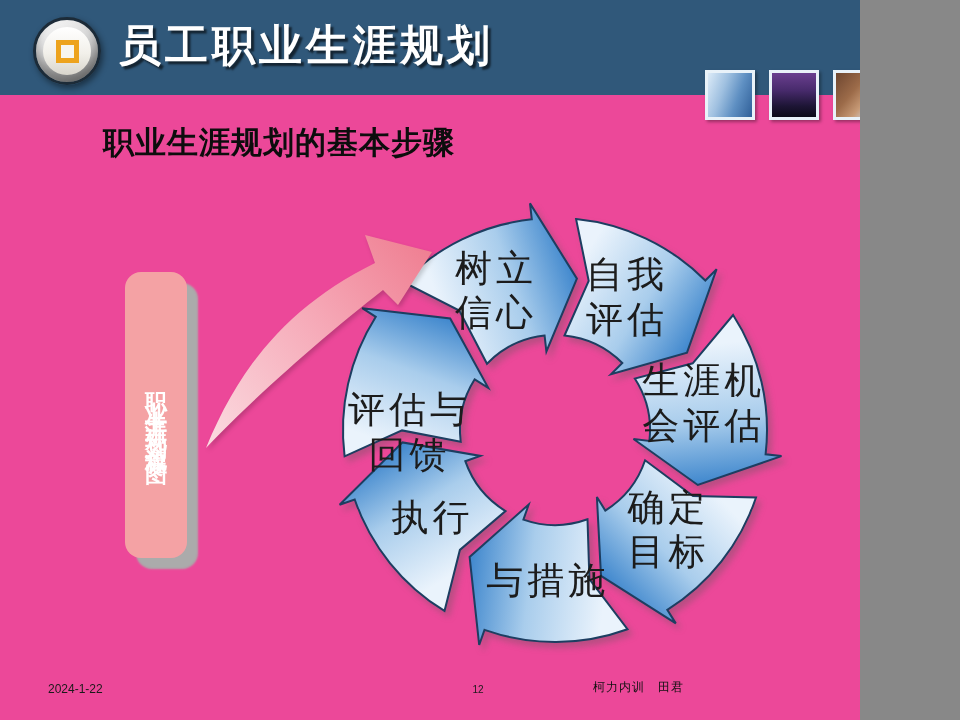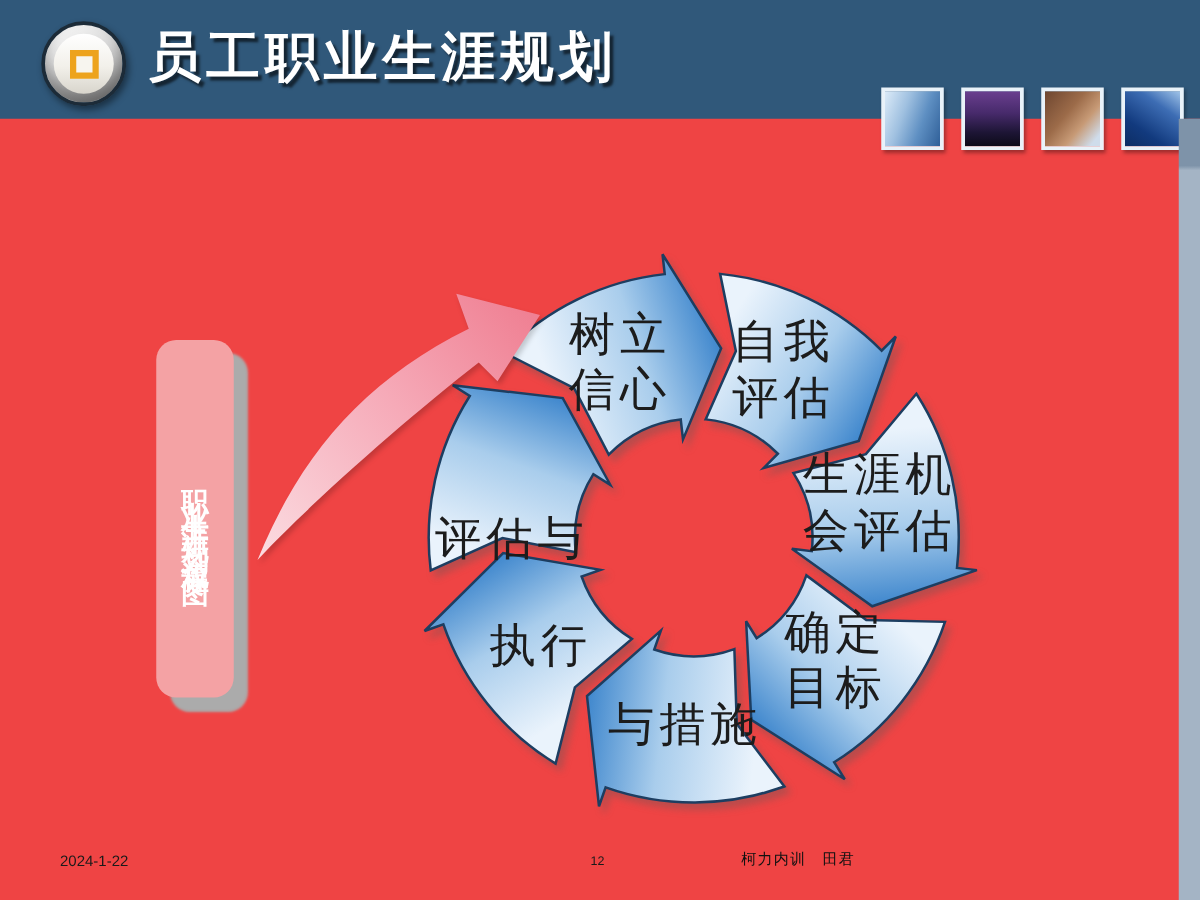--- a/index.html
+++ b/index.html
@@ -1,17 +1,17 @@
 <!DOCTYPE html>
 <html><head>
 <meta charset="utf-8">
 <style>
   html,body{margin:0;padding:0;background:#888;}
   .slide{
-    position:relative;width:960px;height:720px;background:#ef4444;overflow:hidden;
+    position:relative;width:860px;height:720px;background:#ec4899;overflow:hidden;
     font-family:"Liberation Sans","DejaVu Sans",sans-serif;
   }
   
   .header-bar{position:absolute;left:0;top:0;width:960px;height:95px;background:#30587a;}
   .logo{
     position:absolute;left:33px;top:17px;width:62px;height:62px;border-radius:50%;
     background:linear-gradient(150deg,#ffffff 0%,#d9d9d9 45%,#8f8f8f 100%);
     border:3px solid #1c2b38;
     box-shadow:inset 0 -10px 12px rgba(0,0,0,.35), 2px 3px 6px rgba(0,0,0,.45);
     display:flex;align-items:center;justify-content:center;
@@ -85,20 +85,21 @@
   </div>
   <div class="slide-title">员工职业生涯规划</div>
 
   <div class="photo photo-1"></div>
   <div class="photo photo-2"></div>
   <div class="photo photo-3"></div>
   <div class="photo photo-4"></div>
 
   <div class="side-strip"></div>
 
+  <div class="subtitle">职业生涯规划的基本步骤</div>
 
   <div class="flow-box">
     <div class="flow-box-text">职业生涯规划流程图</div>
   </div>
 
   <svg class="cycle-svg" width="620" height="490" viewBox="0 0 620 490">
     <defs id="cycle-defs">
       <linearGradient id="pinkGrad" gradientUnits="userSpaceOnUse" x1="26" y1="263" x2="252" y2="67">
         <stop offset="0%" stop-color="#fbdce1"></stop>
         <stop offset="55%" stop-color="#f6aab8"></stop>
@@ -173,20 +174,21 @@
         <div>目标</div>
       </div>
       <div class="cycle-label" style="left: 547.849px; top: 580.831px;">
         <div>与措施</div>
       </div>
       <div class="cycle-label" style="left: 432.618px; top: 518.451px;">
         <div>执行</div>
       </div>
       <div class="cycle-label" style="left: 409.542px; top: 389.466px; margin-top: 43px;">
         <div>评估与</div>
+        <div>回馈</div>
       </div>
     </div>
 
   <div class="footer-date">2024-1-22</div>
   <div class="footer-page">12</div>
   <div class="footer-credit">柯力内训　田君</div>
 
 </div>
 
 </body></html>

